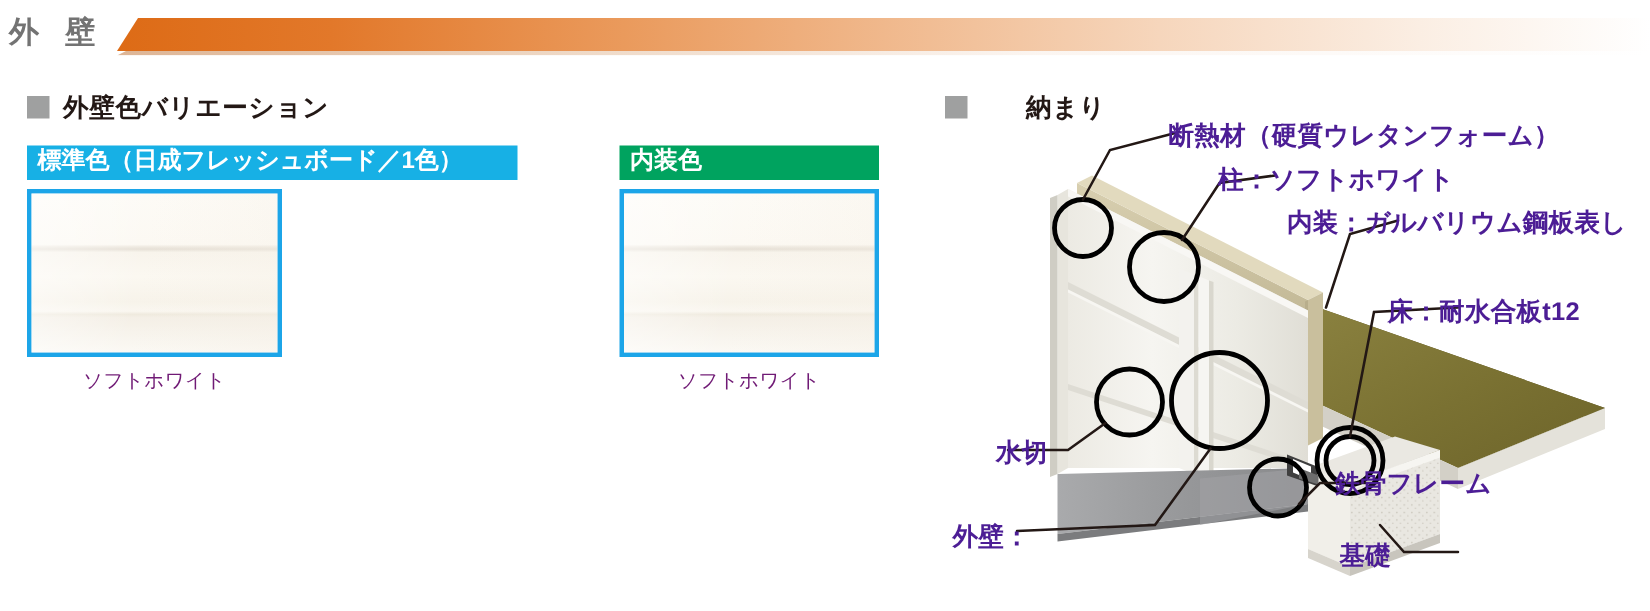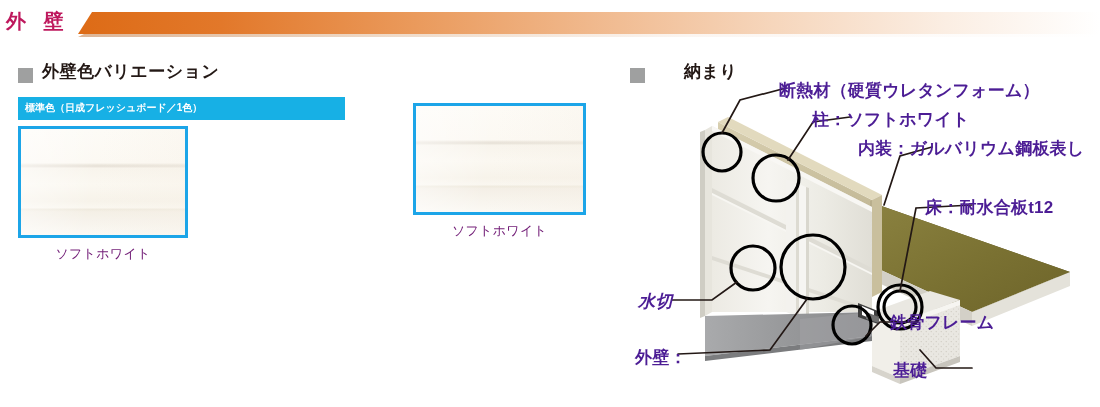--- a/index.html
+++ b/index.html
@@ -6,49 +6,49 @@
   body{
     width:1100px;height:407px;position:relative;overflow:hidden;
     font-family:"Liberation Sans","DejaVu Sans",sans-serif;
     color:#231815;
   }
 
   
   #banner-wrap{position:absolute;left:0;top:0;width:1100px;height:46px;}
   #banner-title{
     position:absolute;left:6px;top:8px;
-    font-size:20px;font-weight:bold;letter-spacing:6px;color:#be185d;
+    font-size:20px;font-weight:bold;letter-spacing:6px;color:#737373;
     white-space:nowrap;
   }
   #banner-bar{
     position:absolute;left:78px;top:12px;width:1022px;height:22px;
     background:linear-gradient(90deg,#dd6b16 0%,#e2782a 14%,#ea9a5c 33%,#f0b88c 50%,#f6d6bc 68%,#fbeee3 85%,#ffffff 100%);
     clip-path:polygon(14px 0,1022px 0,1022px 22px,0 22px);
   }
   #banner-bar-shadow{
     position:absolute;left:78px;top:34px;width:1022px;height:3px;
     background:linear-gradient(90deg,rgba(180,90,20,.45) 0%,rgba(200,130,70,.3) 30%,rgba(230,190,160,.15) 60%,rgba(255,255,255,0) 100%);
     clip-path:polygon(6px 0,1022px 0,1022px 3px,0 3px);
   }
 
   
-  .section-head{position:absolute;display:flex;align-items:flex-end;gap:9px;}
+  .section-head{position:absolute;display:flex;align-items:center;gap:9px;}
   .sq-bullet{width:15px;height:15px;background:#9fa0a0;display:inline-block;}
   .section-head .sh-label{font-size:17px;font-weight:bold;letter-spacing:.5px;}
 
   #sec-left{left:18px;top:60px;}
   #sec-right{left:630px;top:60px;gap:39px;}
 
   
   .swatch-group{position:absolute;}
   #grp-standard{left:18px;top:97px;}
   #grp-interior{left:413px;top:97px;}
 
   .swatch-label{
-    font-size:10px;font-weight:bold;color:#ffffff;
+    font-size:16px;font-weight:bold;color:#ffffff;
     padding:3px 16px 4px 7px;box-sizing:border-box;height:23px;line-height:16px;
     white-space:nowrap;display:block;
   }
   #grp-standard .swatch-label{background:#17b0e5;width:327px;}
   #grp-interior .swatch-label{background:#00a35f;width:173px;}
 
   .swatch-img{
     margin-top:6px;box-sizing:border-box;border:3px solid #1ca5e8;
     background:
       linear-gradient(180deg,
@@ -82,21 +82,21 @@
   #diagram{position:absolute;left:600px;top:60px;width:500px;height:347px;}
   #diagram svg{display:block;}
   .dlabel{
     position:absolute;font-size:17px;font-weight:bold;color:#4c1d95;
     white-space:nowrap;line-height:19px;letter-spacing:.2px;
   }
   #lb-insulation{left:779px;top:81px;}
   #lb-pillar{left:812px;top:110px;}
   #lb-interior{left:858px;top:139px;}
   #lb-floor{left:925px;top:198px;}
-  #lb-drip{left:638px;top:292px;font-style:italic;}
+  #lb-drip{left:664px;top:292px;}
   #lb-wall{left:635px;top:348px;}
   #lb-frame{left:890px;top:313px;}
   #lb-foundation{left:893px;top:361px;}
 </style>
 </head>
 <body>
 
 <div id="banner-wrap">
   <div id="banner-bar"></div>
   <div id="banner-bar-shadow"></div>
@@ -113,20 +113,21 @@
   <span class="sh-label">納まり</span>
 </div>
 
 <div class="swatch-group" id="grp-standard">
   <span class="swatch-label">標準色（日成フレッシュボード／1色）</span>
   <div class="swatch-img"></div>
   <div class="swatch-caption">ソフトホワイト</div>
 </div>
 
 <div class="swatch-group" id="grp-interior">
+  <span class="swatch-label">内装色</span>
   <div class="swatch-img"></div>
   <div class="swatch-caption">ソフトホワイト</div>
 </div>
 
 <div id="diagram">
   <svg width="500" height="347" viewBox="0 0 500 347" xmlns="http://www.w3.org/2000/svg">
     <defs>
       <linearGradient id="gPanelFace" x1="0" y1="0" x2="1" y2="0">
         <stop offset="0%" stop-color="#eceae3"></stop>
         <stop offset="35%" stop-color="#f6f5f1"></stop>

